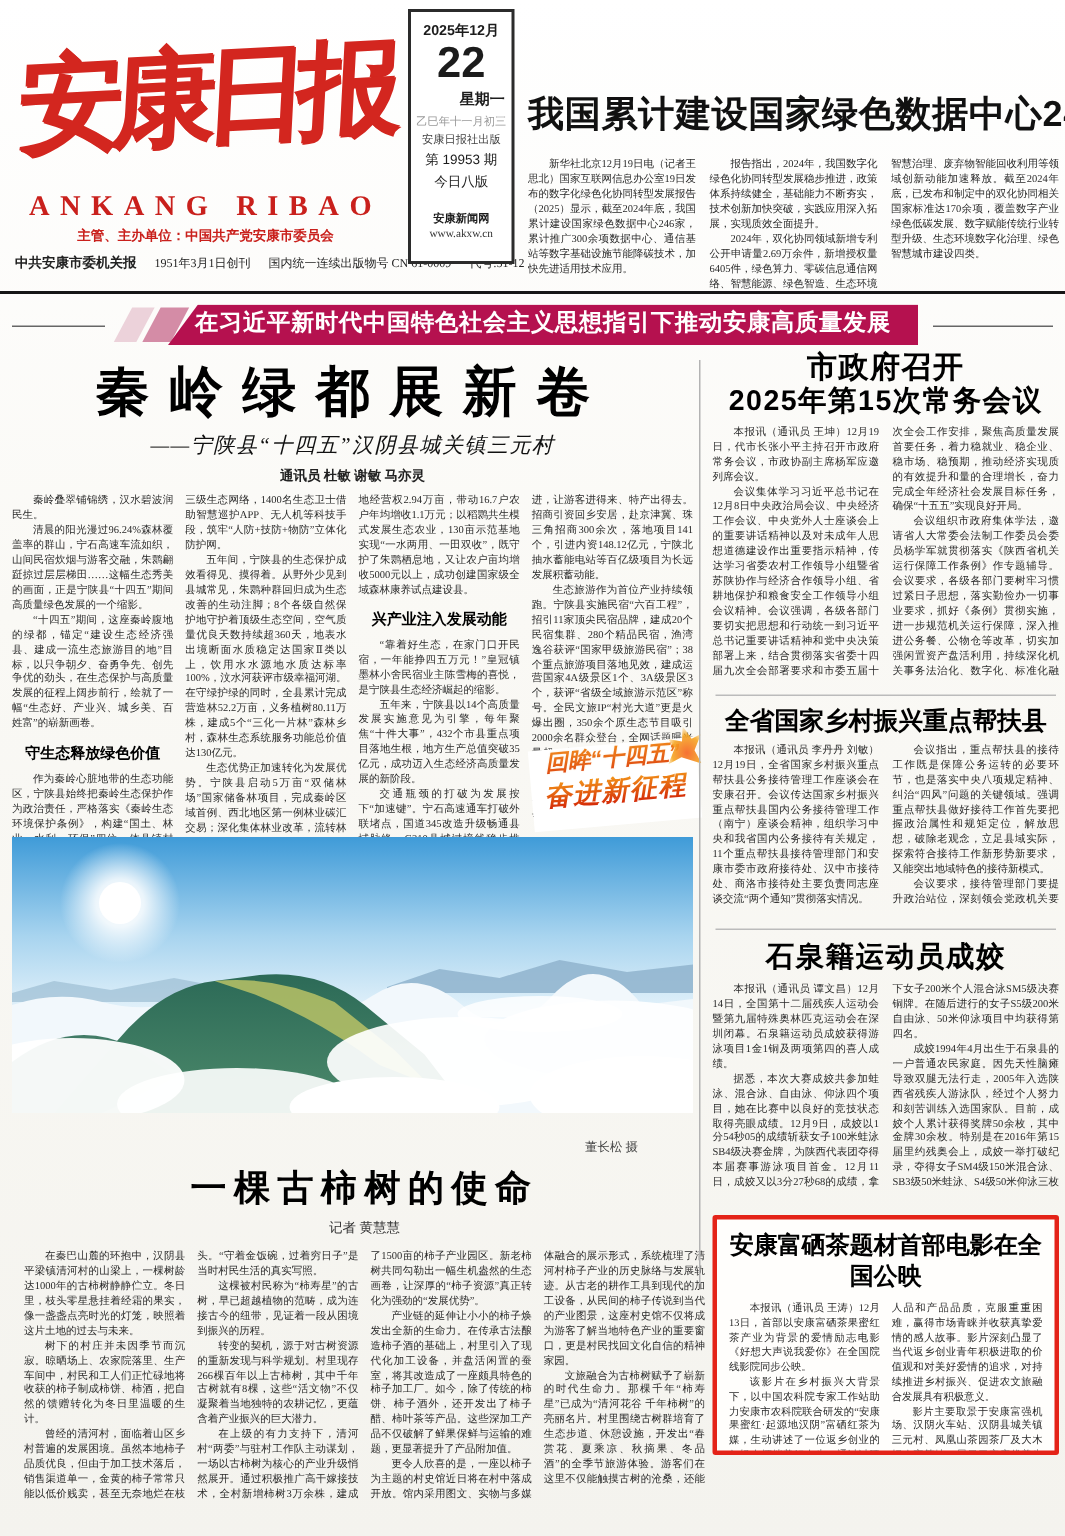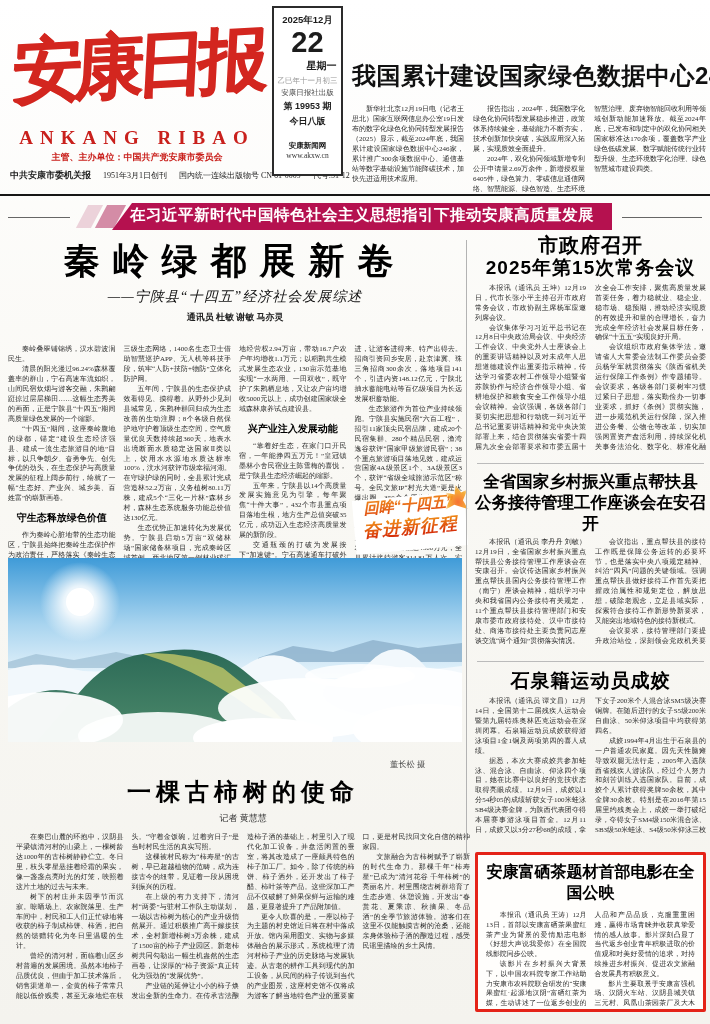--- a/index.html
+++ b/index.html
@@ -38,21 +38,21 @@
   
   .date-box{
     position:absolute; left:272px; top:6px; width:71px; height:170px;
     border:2px solid #2b2b2b; background:#fff; text-align:center; padding-top:6px;
   }
   .db-month{ font-size:9.5px; font-weight:bold; }
   .db-day{ font-size:29px; font-weight:bold; line-height:1.1; font-family:"Liberation Sans",sans-serif; }
   .db-week{ font-size:10px; font-weight:bold;padding-left:28px; }
   .db-lunar{ font-size:7.5px; color:#999; margin-top:3px; }
   .db-pub{ font-size:7.5px; color:#444; margin-top:2px; }
-  .db-issue,.db-pages{ font-size:9px; font-weight:bold; margin-top:2px; }
+  .db-issue,.db-pages{ font-size:9px; font-weight:normal; margin-top:2px; }
   .db-web{ font-size:7.5px; font-weight:bold; margin-top:13px; }
   .db-url{ font-size:7.5px; color:#333; }
 
   
   .top-article{ position:absolute; left:352px; top:12px; width:354px; }
   .top-headline{
     margin-top:48px; text-align:center; font-size:24px; letter-spacing:0.5px;
     white-space:nowrap; color:#111;
   }
   .top-body{
@@ -81,21 +81,21 @@
   .main-left{ position:absolute; left:8px; top:240px; width:454px; }
   .main-headline{
     text-align:center; font-size:36px; font-weight:900; letter-spacing:13px;
     color:#000; line-height:1.2;
   }
   .main-subtitle{
     text-align:center; font-size:14px; font-style:italic; margin-top:5px; color:#111; letter-spacing:1px;
   }
   .main-byline{ text-align:center; font-size:9px; font-weight:bold; margin-top:5px; color:#222; }
   .main-body{
-    margin-top:21px; height:238px; overflow:hidden;
+    margin-top:5px; height:238px; overflow:hidden;
     column-count:4; column-gap:8px; column-fill:auto;
   }
   .subhead{
     font-family:"Liberation Sans",sans-serif; font-weight:bold;
     font-size:10px; text-align:center; margin:7px 0 6px; color:#000;
   }
 
   .graphic-logo{
     position:absolute; left:346px; top:256px; width:112px; height:54px;
     background:#fff; transform:rotate(-5deg); text-align:center;
@@ -196,21 +196,21 @@
   <div class="top-rule"></div>
 
   <div class="banner-left-rule"></div>
   <div class="banner-stripe1"></div>
   <div class="banner-stripe2"></div>
   <div class="banner-bar hei">在习近平新时代中国特色社会主义思想指引下推动安康高质量发展</div>
   <div class="banner-right-rule"></div>
 
   <div class="main-left news">
     <div class="main-headline">秦岭绿都展新卷</div>
-    <div class="main-subtitle">——宁陕县“十四五”经济社会发展综述</div>
+    <div class="main-subtitle">——宁陕县“十四五”汉阴县城关镇三元村</div>
     <div class="main-byline">通讯员 杜敏 谢敏 马亦灵</div>
     <div class="main-body">
       <p>秦岭叠翠铺锦绣，汉水碧波润民生。</p>
       <p>清晨的阳光漫过96.24%森林覆盖率的群山，宁石高速车流如织，山间民宿炊烟与游客交融，朱鹮翩跹掠过层层梯田……这幅生态秀美的画面，正是宁陕县“十四五”期间高质量绿色发展的一个缩影。</p>
       <p>“十四五”期间，这座秦岭腹地的绿都，锚定“建设生态经济强县、建成一流生态旅游目的地”目标，以只争朝夕、奋勇争先、创先争优的劲头，在生态保护与高质量发展的征程上阔步前行，绘就了一幅“生态好、产业兴、城乡美、百姓富”的崭新画卷。</p>
       <div class="subhead">守生态释放绿色价值</div>
       <p>作为秦岭心脏地带的生态功能区，宁陕县始终把秦岭生态保护作为政治责任，严格落实《秦岭生态环境保护条例》，构建“国土、林业、水利、环保”四位一体县镇村三级生态网络，1400名生态卫士借助智慧巡护APP、无人机等科技手段，筑牢“人防+技防+物防”立体化防护网。</p>
       <p>五年间，宁陕县的生态保护成效看得见、摸得着。从野外少见到县城常见，朱鹮种群回归成为生态改善的生动注脚；8个各级自然保护地守护着顶级生态空间，空气质量优良天数持续超360天，地表水出境断面水质稳定达国家Ⅱ类以上，饮用水水源地水质达标率100%，汶水河获评市级幸福河湖。在守绿护绿的同时，全县累计完成营造林52.2万亩，义务植树80.11万株，建成5个“三化一片林”森林乡村，森林生态系统服务功能总价值达130亿元。</p>
       <p>生态优势正加速转化为发展优势。宁陕县启动5万亩“双储林场”国家储备林项目，完成秦岭区域首例、西北地区第一例林业碳汇交易；深化集体林业改革，流转林地经营权2.94万亩，带动16.7户农户年均增收1.1万元；以稻鹮共生模式发展生态农业，130亩示范基地实现“一水两用、一田双收”，既守护了朱鹮栖息地，又让农户亩均增收5000元以上，成功创建国家级全域森林康养试点建设县。</p>
       <div class="subhead">兴产业注入发展动能</div>
@@ -266,20 +266,21 @@
   <div class="photo-credit">董长松 摄</div>
 
   <div class="bottom-article news">
     <div class="bottom-headline">一棵古柿树的使命</div>
     <div class="bottom-byline">记者 黄慧慧</div>
     <div class="bottom-body">
       <p>在秦巴山麓的环抱中，汉阴县平梁镇清河村的山梁上，一棵树龄达1000年的古柿树静静伫立。冬日里，枝头零星悬挂着经霜的果实，像一盏盏点亮时光的灯笼，映照着这片土地的过去与未来。</p>
       <p>树下的村庄并未因季节而沉寂。晾晒场上、农家院落里、生产车间中，村民和工人们正忙碌地将收获的柿子制成柿饼、柿酒，把自然的馈赠转化为冬日里温暖的生计。</p>
       <p>曾经的清河村，面临着山区乡村普遍的发展困境。虽然本地柿子品质优良，但由于加工技术落后，销售渠道单一，金黄的柿子常常只能以低价贱卖，甚至无奈地烂在枝头。“守着金饭碗，过着穷日子”是当时村民生活的真实写照。</p>
       <p>这棵被村民称为“柿寿星”的古树，早已超越植物的范畴，成为连接古今的纽带，见证着一段从困境到振兴的历程。</p>
+      <p>转变的契机，源于对古树资源的重新发现与科学规划。村里现存266棵百年以上古柿树，其中千年古树就有8棵，这些“活文物”不仅凝聚着当地独特的农耕记忆，更蕴含着产业振兴的巨大潜力。</p>
       <p>在上级的有力支持下，清河村“两委”与驻村工作队主动谋划，一场以古柿树为核心的产业升级悄然展开。通过积极推广高干嫁接技术，全村新增柿树3万余株，建成了1500亩的柿子产业园区。新老柿树共同勾勒出一幅生机盎然的生态画卷，让深厚的“柿子资源”真正转化为强劲的“发展优势”。</p>
       <p>产业链的延伸让小小的柿子焕发出全新的生命力。在传承古法酿造柿子酒的基础上，村里引入了现代化加工设备，并盘活闲置的蚕室，将其改造成了一座颇具特色的柿子加工厂。如今，除了传统的柿饼、柿子酒外，还开发出了柿子醋、柿叶茶等产品。这些深加工产品不仅破解了鲜果保鲜与运输的难题，更显著提升了产品附加值。</p>
       <p>更令人欣喜的是，一座以柿子为主题的村史馆近日将在村中落成开放。馆内采用图文、实物与多媒体融合的展示形式，系统梳理了清河村柿子产业的历史脉络与发展轨迹。从古老的耕作工具到现代的加工设备，从民间的柿子传说到当代的产业图景，这座村史馆不仅将成为游客了解当地特色产业的重要窗口，更是村民找回文化自信的精神家园。</p>
       <p>文旅融合为古柿树赋予了崭新的时代生命力。那棵千年“柿寿星”已成为“清河花谷 千年柿树”的亮丽名片。村里围绕古树群培育了生态步道、休憩设施，开发出“春赏花、夏乘凉、秋摘果、冬品酒”的全季节旅游体验。游客们在这里不仅能触摸古树的沧桑，还能亲身体验柿子酒的酿造过程，感受民谣里描绘的乡土风情。</p>
 
     </div>
   </div>
 
   <div class="v-rule"></div>
 
@@ -296,21 +297,20 @@
         <p>会议组织市政府集体学法，邀请省人大常委会法制工作委员会委员杨学军就贯彻落实《陕西省机关运行保障工作条例》作专题辅导。会议要求，各级各部门要树牢习惯过紧日子思想，落实勤俭办一切事业要求，抓好《条例》贯彻实施，进一步规范机关运行保障，深入推进公务餐、公物仓等改革，切实加强闲置资产盘活利用，持续深化机关事务法治化、数字化、标准化融合发展，着力促进节约型机关和效能型政府建设。</p>
 
       </div>
     </div>
 
     <div class="r-divider"></div>
 
     <div>
       <div class="r-head2 hei">
         <div>全省国家乡村振兴重点帮扶县</div>
-        <div>公务接待管理工作座谈会在安召开</div>
       </div>
       <div class="r-body rb2">
         <p>本报讯（通讯员 李丹丹 刘敏）12月19日，全省国家乡村振兴重点帮扶县公务接待管理工作座谈会在安康召开。会议传达国家乡村振兴重点帮扶县国内公务接待管理工作（南宁）座谈会精神，组织学习中央和我省国内公务接待有关规定，11个重点帮扶县接待管理部门和安康市委市政府接待处、汉中市接待处、商洛市接待处主要负责同志座谈交流“两个通知”贯彻落实情况。</p>
         <p>会议指出，重点帮扶县的接待工作既是保障公务运转的必要环节，也是落实中央八项规定精神、纠治“四风”问题的关键领域。强调重点帮扶县做好接待工作首先要把握政治属性和规矩定位，解放思想，破除老观念，立足县域实际，探索符合接待工作新形势新要求，又能突出地域特色的接待新模式。</p>
         <p>会议要求，接待管理部门要提升政治站位，深刻领会党政机关要带头过紧日子思想，厉行勤俭节约，切实将中央和省委有关规定落到实处；转变思想观念，立足帮扶县定位，探索“有特色、省成本”的接待新模式；严格执行规定，认真落实公函制度、费用交纳等刚性要求，杜绝超标准、搞变通的行为；完善制度措施，细化落实接待标准、经费管理等实操细则，形成闭环管理。</p>
 
       </div>
     </div>
 
     <div class="r-divider"></div>

